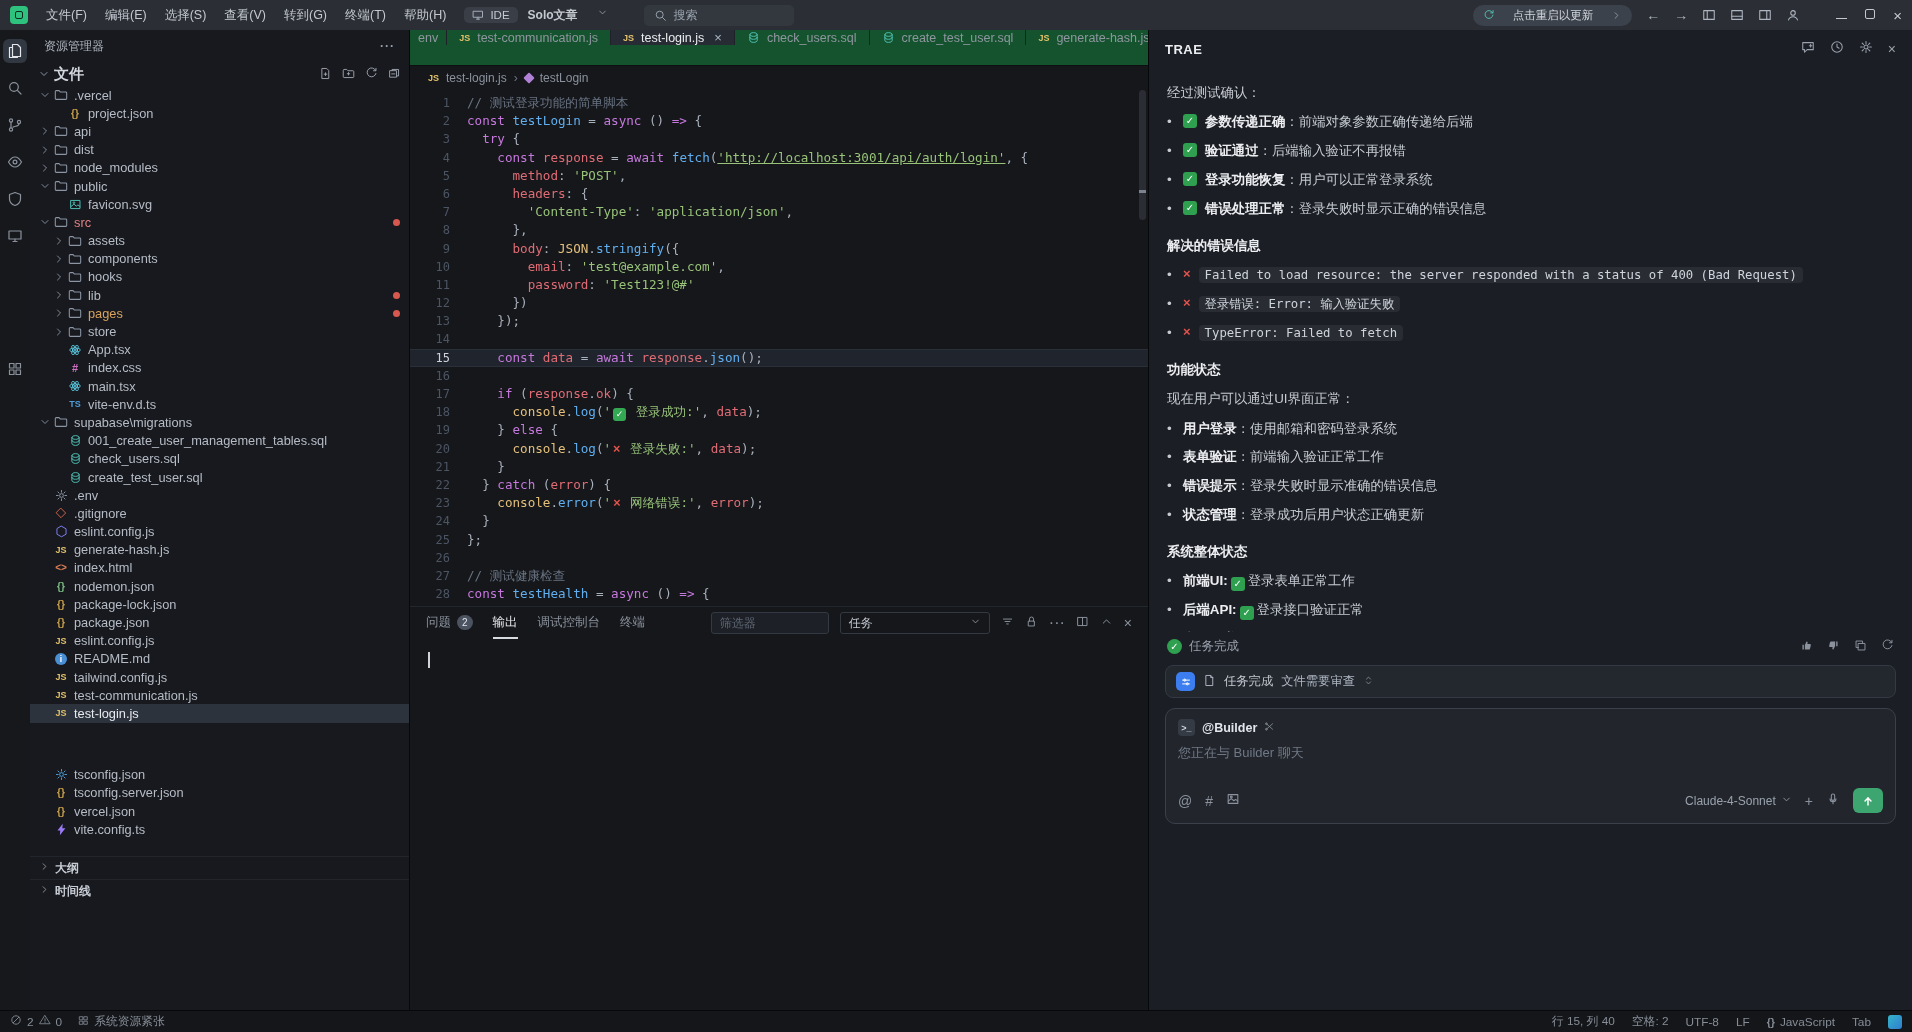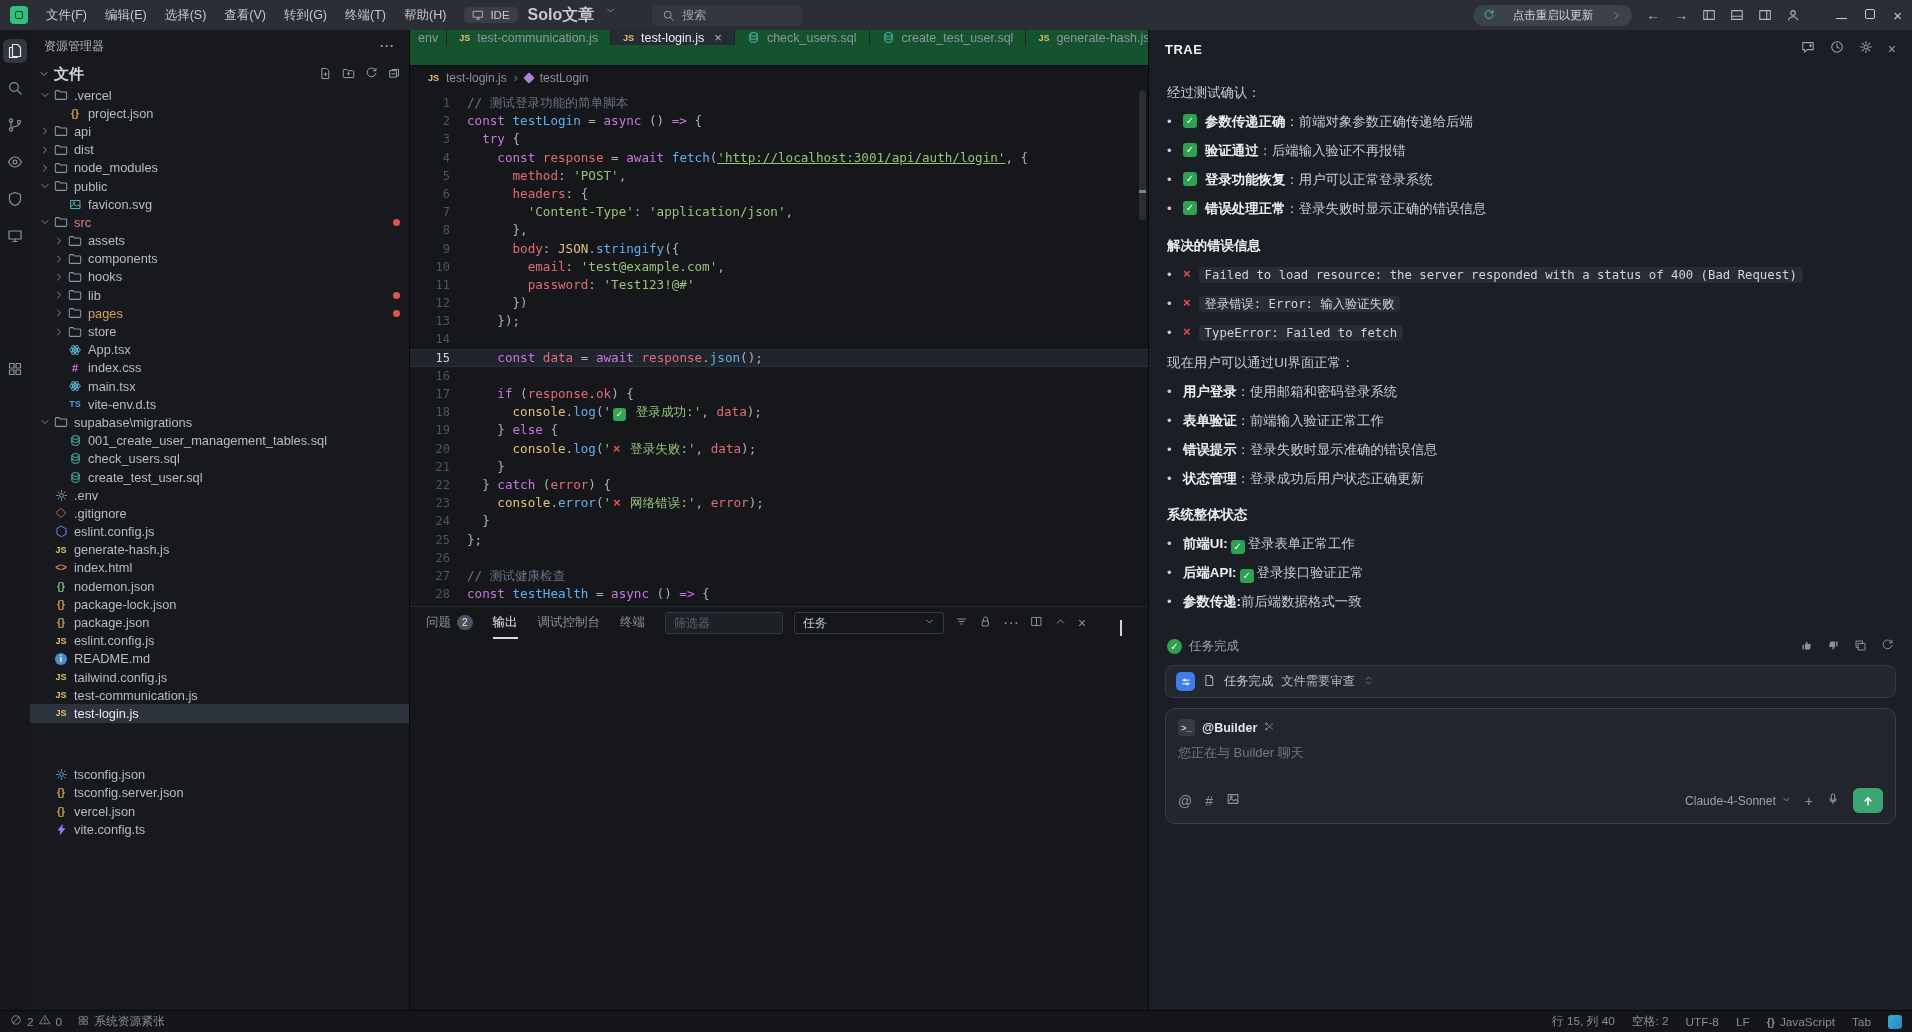--- a/index.html
+++ b/index.html
@@ -8,21 +8,21 @@
 #app{width:1912px;height:1032px;display:flex;flex-direction:column}
 
 
 .titlebar{height:30px;background:#2b2f35;display:flex;align-items:center;gap:10px;
   padding:0 10px;font-size:12.5px;color:#c4c9d1;flex:0 0 auto}
 .logo{width:18px;height:18px;border-radius:4px;background:#2ec27e;display:flex;align-items:center;justify-content:center}
 .logo i{display:block;width:8px;height:8px;border:1.6px solid #0d2a1c;border-radius:2px}
 .menubar{display:flex;gap:2px}
 .menu-item{padding:3px 8px;border-radius:4px;cursor:default}
 .pill{display:flex;align-items:center;gap:6px;background:#3a3f47;border-radius:5px;padding:2px 8px;font-size:11.5px}
-.solo{display:flex;align-items:flex-start;gap:11px;font-weight:700;font-size:16px}
+.solo{display:flex;align-items:flex-start;gap:19px;font-weight:700;font-size:12px}
 .tb-search{display:flex;align-items:center;gap:7px;background:#33383f;border-radius:5px;
   height:21px;padding:0 10px;width:150px;color:#9aa2ad;margin-left:26px;font-size:12px}
 .tb-right{margin-left:auto;display:flex;align-items:center;gap:14px}
 .update-pill{display:flex;align-items:center;gap:18px;background:#3c424b;border-radius:11px;
   height:21px;padding:0 10px;font-size:11.5px;color:#d4d8de}
 .tb-ic{display:flex;align-items:center;color:#aeb6c2;font-size:14px}
 .win-controls{display:flex;align-items:center;gap:18px;margin-left:22px;color:#c4c9d1}
 .win-min{display:inline-block;width:11px;height:1.5px;background:currentColor}
 .win-max{display:inline-block;width:10px;height:10px;border:1.3px solid currentColor;border-radius:2px}
 .win-close{font-size:15px;line-height:1}
@@ -83,21 +83,21 @@
 .tok-v{color:#e06c75}.tok-s{color:#98c379}.tok-u{color:#98c379;text-decoration:underline}
 .tok-y{color:#e5c07b}
 .mini-check{display:inline-block;width:13px;height:13px;background:#34a853;border-radius:3px;color:#fff;
   font-size:9px;line-height:13px;text-align:center;vertical-align:-1px;margin:0 2px;font-family:"Liberation Sans",sans-serif}
 .mini-cross{color:#e5534b;font-weight:700;margin:0 2px;font-family:"Liberation Sans",sans-serif}
 .scroll-lane{position:absolute;top:0;right:0;width:11px;height:100%}
 .scroll-thumb{position:absolute;top:0;right:2px;width:7px;height:130px;background:rgba(140,150,160,.18);border-radius:4px}
 .ruler-mark{position:absolute;top:100px;right:2px;width:7px;height:3px;background:#9aa4b0;opacity:.75}
 
 
-.bpanel{flex:1;display:flex;flex-direction:row;border-top:1px solid #23272e;min-height:0}
+.bpanel{flex:1;display:flex;flex-direction:column;border-top:1px solid #23272e;min-height:0}
 .bp-header{height:32px;display:flex;align-items:center;gap:20px;padding:0 16px;flex:0 0 auto}
 .bp-tab{height:100%;display:flex;align-items:center;gap:6px;font-size:12.5px;color:#8b929d;border-bottom:2px solid transparent}
 .bp-tab.active{color:#e8eaee;border-bottom-color:#d7dbe0}
 .bp-badge{background:#4b5260;color:#e2e6ec;font-size:10px;border-radius:8px;padding:0 5px;height:15px;line-height:15px}
 .bp-right{margin-left:auto;display:flex;align-items:center;gap:11px;color:#8b929d}
 .bp-filter{width:118px;height:22px;background:#1d2026;border:1px solid #343a43;border-radius:3px;
   color:#aeb6c2;font-size:12px;padding:0 8px;outline:none}
 .bp-filter::placeholder{color:#5f6774}
 .bp-select{width:150px;height:22px;border:1px solid #343a43;border-radius:3px;display:flex;align-items:center;
   padding:0 8px;font-size:12px;color:#c6cbd3;gap:6px}
@@ -717,20 +717,34 @@
           <div class="trow" style="padding-left: 8px;">
             <span class="chev"></span>
             <span class="ficon">
               <svg width="13" height="13" viewBox="0 0 16 16">
                 <path d="M9.5 1L3 9.2h3.4L6 15l6.8-8.6H9z" fill="#9a7bf5"></path>
               </svg>
             </span>
             <span class="tname">vite.config.ts</span>
           </div>
         </div>
+      <div class="sb-sections">
+        <div class="sb-section">
+          <span class="sec-chev"><svg width="11" height="11" viewBox="0 0 16 16">
+                <path d="M6 4l4 4-4 4" fill="none" stroke="#9aa0ab" stroke-width="1.2" stroke-linecap="round" stroke-linejoin="round"></path>
+              </svg></span>
+          <span>大纲</span>
+        </div>
+        <div class="sb-section">
+          <span class="sec-chev"><svg width="11" height="11" viewBox="0 0 16 16">
+                <path d="M6 4l4 4-4 4" fill="none" stroke="#9aa0ab" stroke-width="1.2" stroke-linecap="round" stroke-linejoin="round"></path>
+              </svg></span>
+          <span>时间线</span>
+        </div>
+      </div>
     </div>
 
     <div class="editor-col">
       <div class="tabbar">
         <div style="display:flex" id="tabs-holder">
             <div class="tab partial">
               <span class="tlabel">env</span>
             </div>
             <div class="tab">
               <span class="ficon-text" style="color: rgb(226, 192, 106);">JS</span>
@@ -915,20 +929,21 @@
           <div class="cb-li">
             <span class="marker">•</span>
             <span class="crs">×</span>
             <span><span class="code-chip">登录错误: Error: 输入验证失败</span></span>
           </div>
           <div class="cb-li">
             <span class="marker">•</span>
             <span class="crs">×</span>
             <span><span class="code-chip">TypeError: Failed to fetch</span></span>
           </div>
+          <div class="cb-h">功能状态</div>
           <div class="cb-p">现在用户可以通过UI界面正常：</div>
           <div class="cb-li">
             <span class="marker">•</span>
             <span><span class="lead">用户登录</span><span>：使用邮箱和密码登录系统</span></span>
           </div>
           <div class="cb-li">
             <span class="marker">•</span>
             <span><span class="lead">表单验证</span><span>：前端输入验证正常工作</span></span>
           </div>
           <div class="cb-li">

